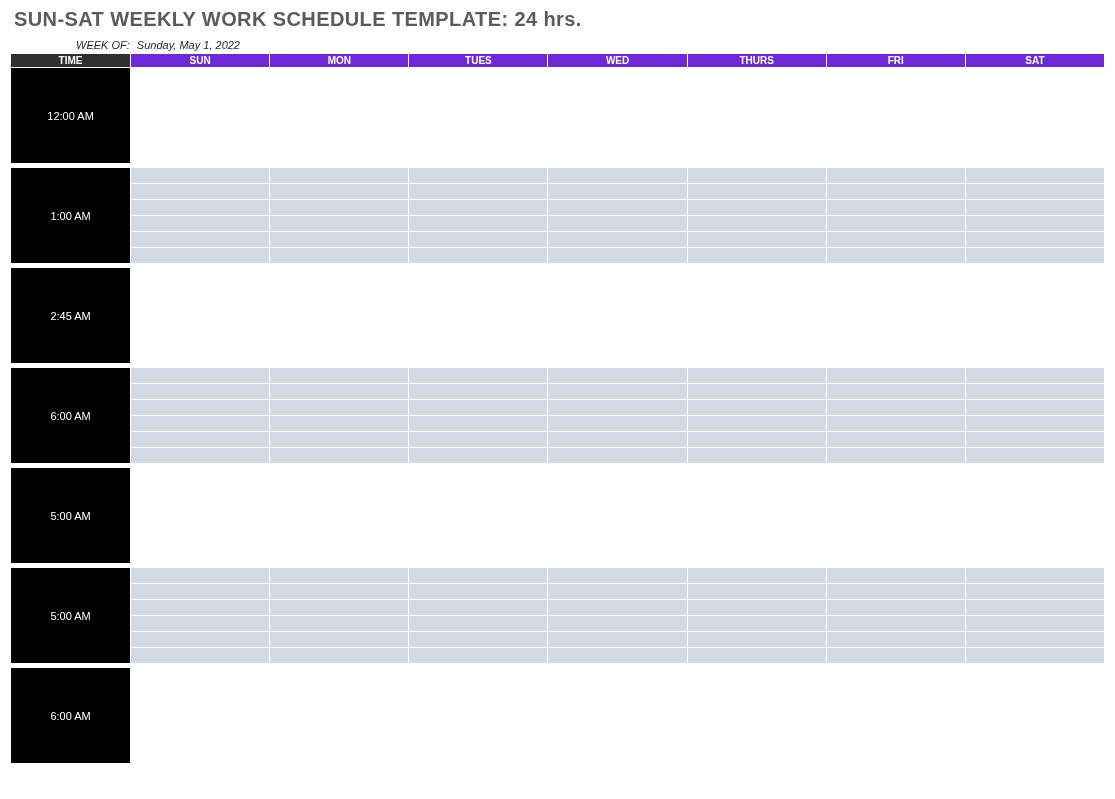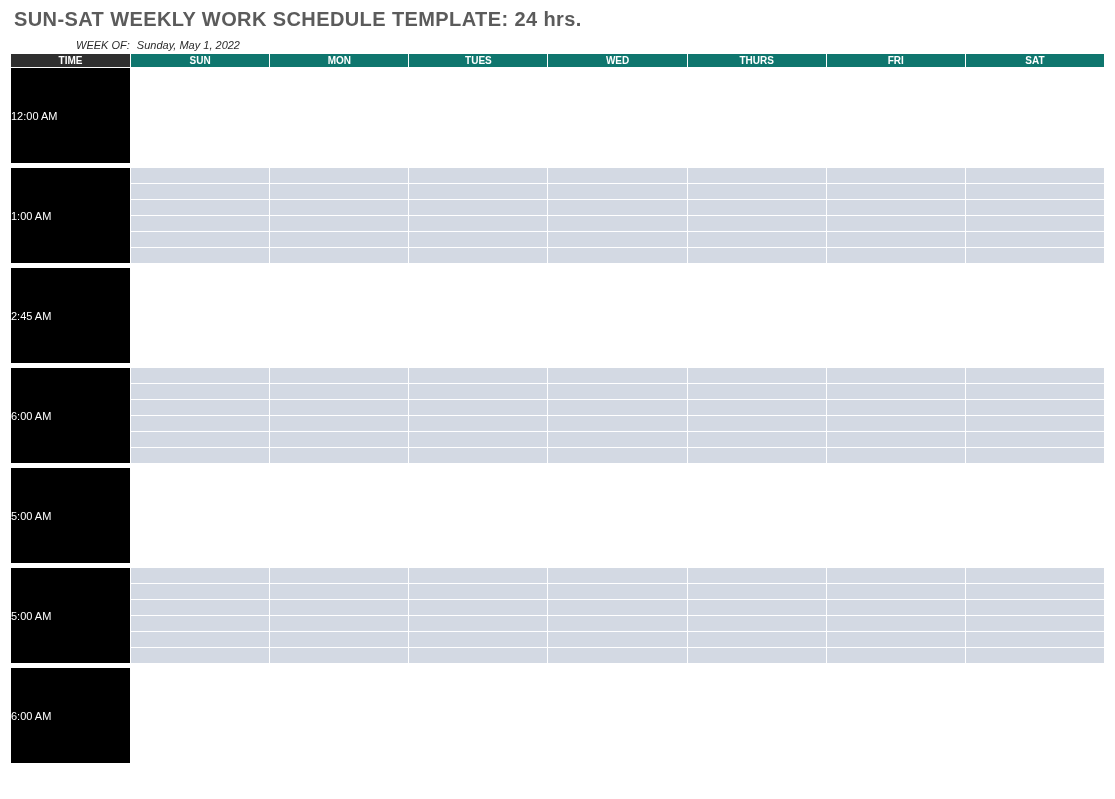--- a/index.html
+++ b/index.html
@@ -48,34 +48,35 @@
     font-weight: bold;
     color: #ffffff;
     height: 14px;
     border: 1px solid #ffffff;
     text-align: center;
   }
   thead th.time-head {
     background: #2f2f2f;
   }
   thead th.day-head {
-    background: #0f766e;
+    background: #6d28d9;
   }
 
   tbody td {
     border: 1px solid #ffffff;
     height: 16px;
     padding: 0;
   }
   
   td.time-cell {
     background: #000000;
     color: #ffffff;
     font-size: 11px;
     font-weight: normal;
+    text-align: center;
     vertical-align: middle;
   }
   
   td.slot-white  { background: #ffffff; }
   td.slot-shaded { background: #d3d9e3; }
   
   tr.break td { background: #ffffff; border: 1px solid #ffffff; height: 4px; }
 </style>
 </head>
 <body>

